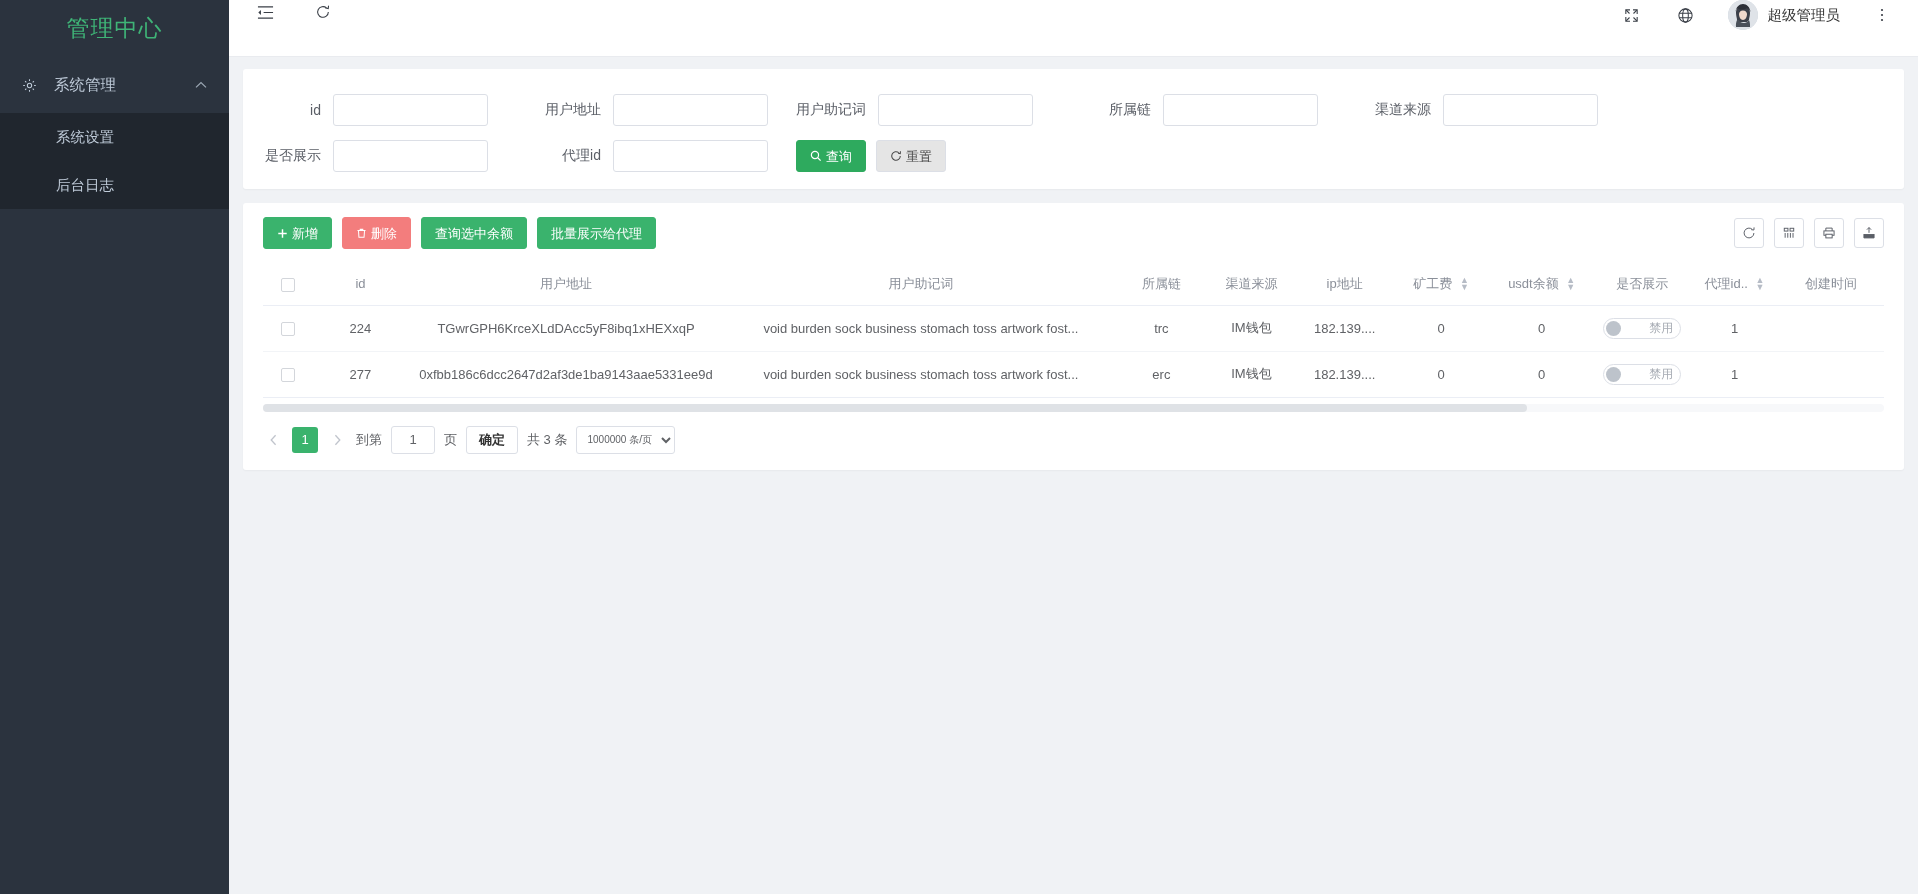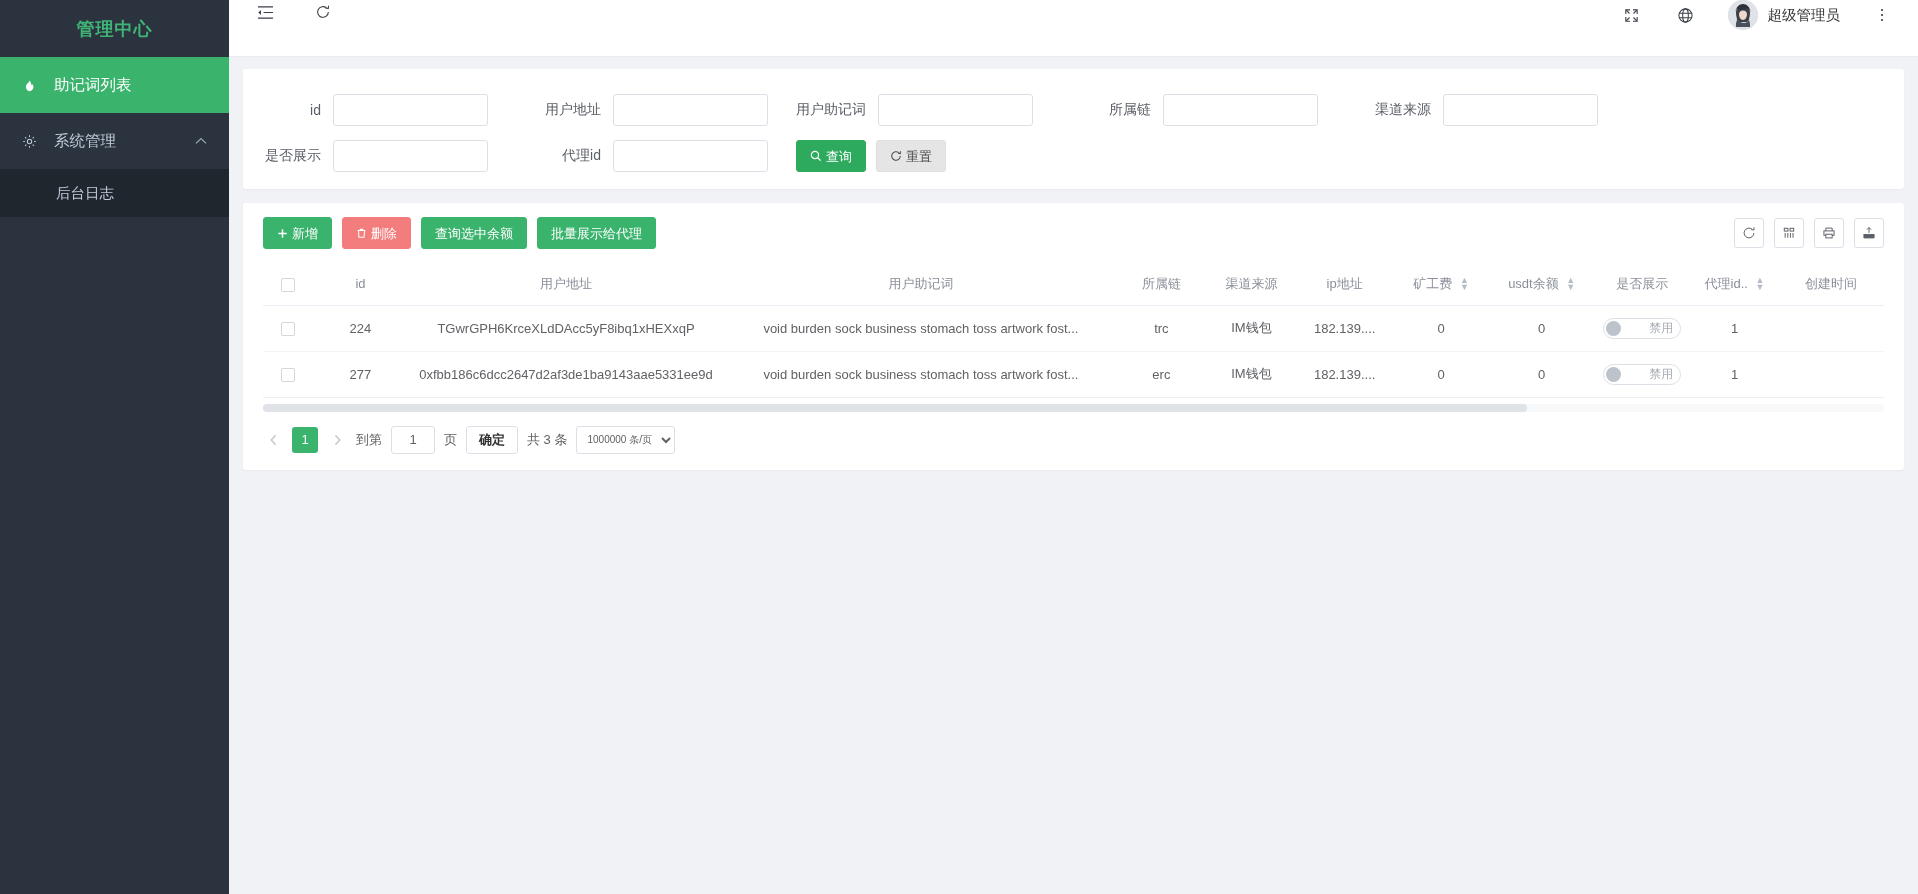--- a/index.html
+++ b/index.html
@@ -14,21 +14,21 @@
   
   .sidebar {
     width: 229px; min-width: 229px; height: 894px;
     background: #2b333e; display: flex; flex-direction: column;
   }
   .brand {
     height: 57px; display: flex; align-items: center; justify-content: center;
     background: #2b333e;
   }
   .brand-text {
-    color: #3fb477; font-size: 18px; font-weight: bold; letter-spacing: 1px;
+    color: #3fb477; font-size: 23px; font-weight: normal; letter-spacing: 1px;
   }
   .menu { flex: 1; background: #2b333e; }
   .menu-item {
     height: 56px; display: flex; align-items: center; padding: 0 22px;
     color: #bfcbd9; font-size: 15.5px; cursor: pointer; position: relative;
   }
   .menu-item .mi-icon {
     width: 22px; display: inline-flex; align-items: center; justify-content: flex-start;
     font-size: 15px; color: #bfcbd9; margin-right: 10px;
   }
@@ -186,46 +186,41 @@
 <body>
 
 <div class="app">
 
   <aside class="sidebar">
     <div class="brand">
       <span class="brand-text">管理中心</span>
     </div>
     <nav class="menu">
 
-      <div class="menu-item active">
-        <span class="mi-icon">
-          <svg width="15" height="15" viewBox="0 0 16 16" fill="currentColor">
-              <path d="M8 0.7c.6 2.2-.4 3.3-1.4 4.3C5.4 6.2 4.2 7.4 4.2 9.6 4.2 12 6 14 8.2 14s4-1.9 4-4.3c0-1.6-.7-2.7-1.6-3.6.1.8-.2 1.5-.7 1.9.2-1.7-.6-3.9-1.9-5.3-.1-.7-.1-1.4 0-2z"></path>
-            </svg>
-        </span>
-        <span>助记词列表</span>
-      </div>
 
 
       <div class="menu-item">
         <span class="mi-icon">
           <svg width="15" height="15" viewBox="0 0 16 16" fill="none" stroke="currentColor" stroke-width="1.1">
               <circle cx="8" cy="8" r="2.3"></circle>
               <path d="M8 1.3v1.8M8 12.9v1.8M1.3 8h1.8M12.9 8h1.8M3.3 3.3l1.3 1.3M11.4 11.4l1.3 1.3M12.7 3.3l-1.3 1.3M4.6 11.4l-1.3 1.3"></path>
             </svg>
         </span>
         <span>系统管理</span>
         <span class="chev">
           <svg width="12" height="8" viewBox="0 0 12 8" fill="none" stroke="currentColor" stroke-width="1.3">
               <path d="M1 6.4 L6 1.6 L11 6.4"></path>
             </svg>
         </span>
       </div>
 
       <div class="submenu">
+        <div class="submenu-item">
+          <span>系统设置</span>
+        </div>
         <div class="submenu-item">
           <span>后台日志</span>
         </div>
       </div>
 
     </nav>
   </aside>
 
   <section class="main">
 

